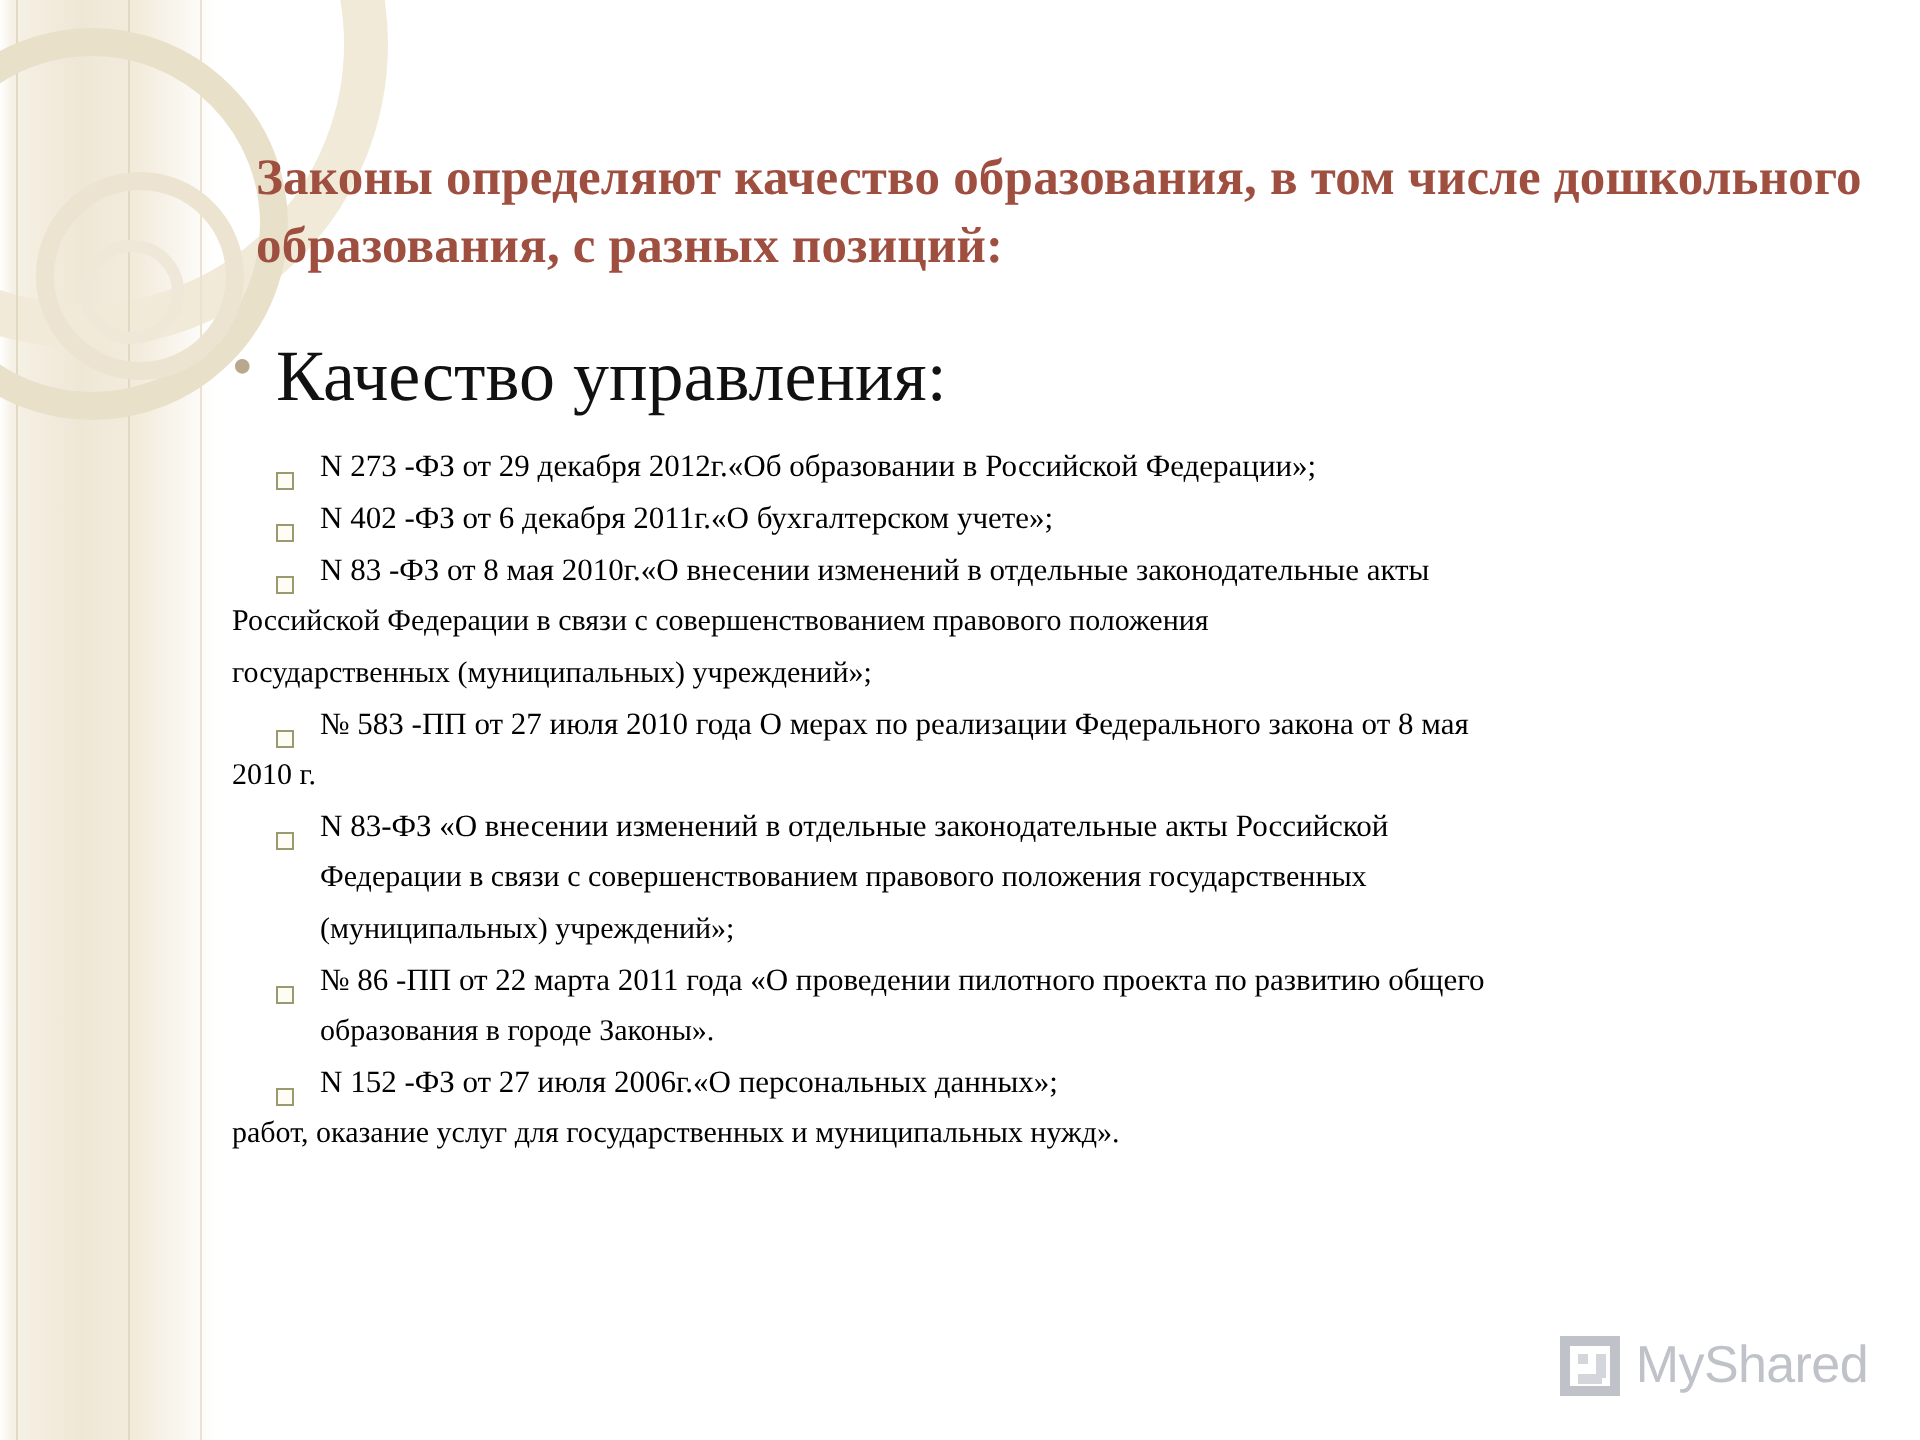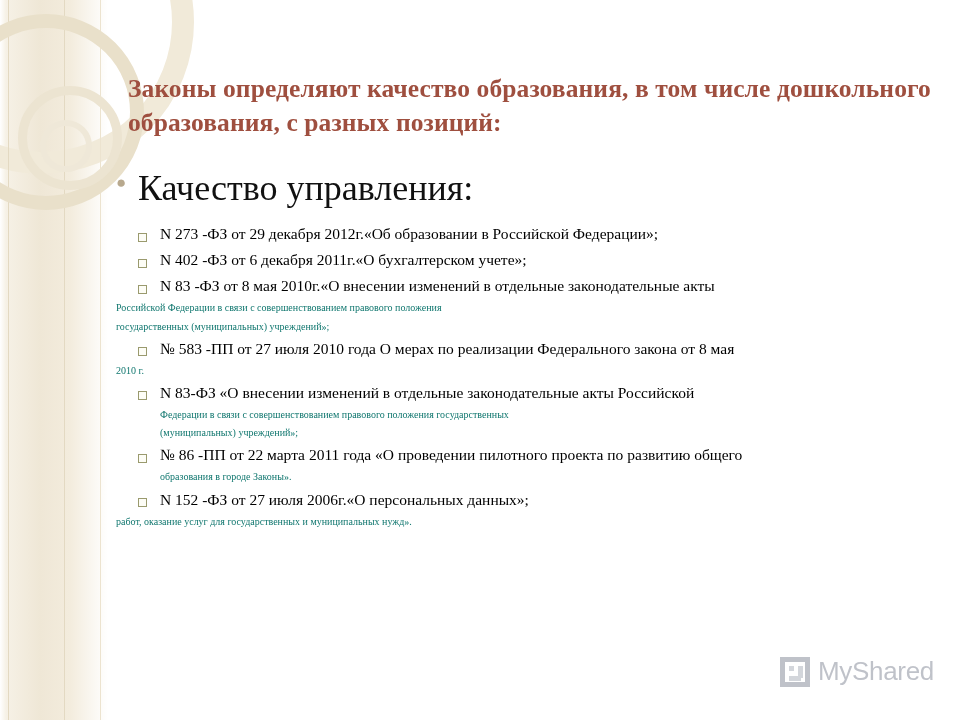--- a/index.html
+++ b/index.html
@@ -118,21 +118,21 @@
     text-align: left;
   }
   .lvl1 .text {
     font-size: 36px;
     line-height: 1.15;
     color: #111111;
   }
 
   .lvl2 {
     display: flex;
-    align-items: center;
+    align-items: flex-end;
     margin: 0 0 4px 0;
     padding-left: 22px;
   }
   .lvl2 .sq {
     flex: 0 0 22px;
     width: 22px;
     padding-top: 6px;
   }
   .lvl2 .sq i {
     display: block;
@@ -141,35 +141,35 @@
     border: 1px solid #9a9a6e;
     background: #fdfdf6;
   }
   .lvl2 .text {
     font-size: 15.5px;
     line-height: 1.42;
     color: #000000;
   }
 
   .cont {
-    font-size: 10px;
+    font-size: 15px;
     line-height: 1.42;
-    color: #0f766e;
+    color: #000000;
     margin: 0 0 4px 0;
     padding-left: 0px;
   }
   .cont.indent {
     padding-left: 44px;
   }
 
   
   .watermark {
     position: absolute;
     right: 26px;
-    bottom: 33px;
+    bottom: 22px;
     display: flex;
     align-items: center;
     gap: 8px;
     opacity: 0.9;
   }
   .wm-glyph {
     width: 30px;
     height: 30px;
     background:
       linear-gradient(#b9bcc4 0 0) left 0 top 0/30px 5px no-repeat,

